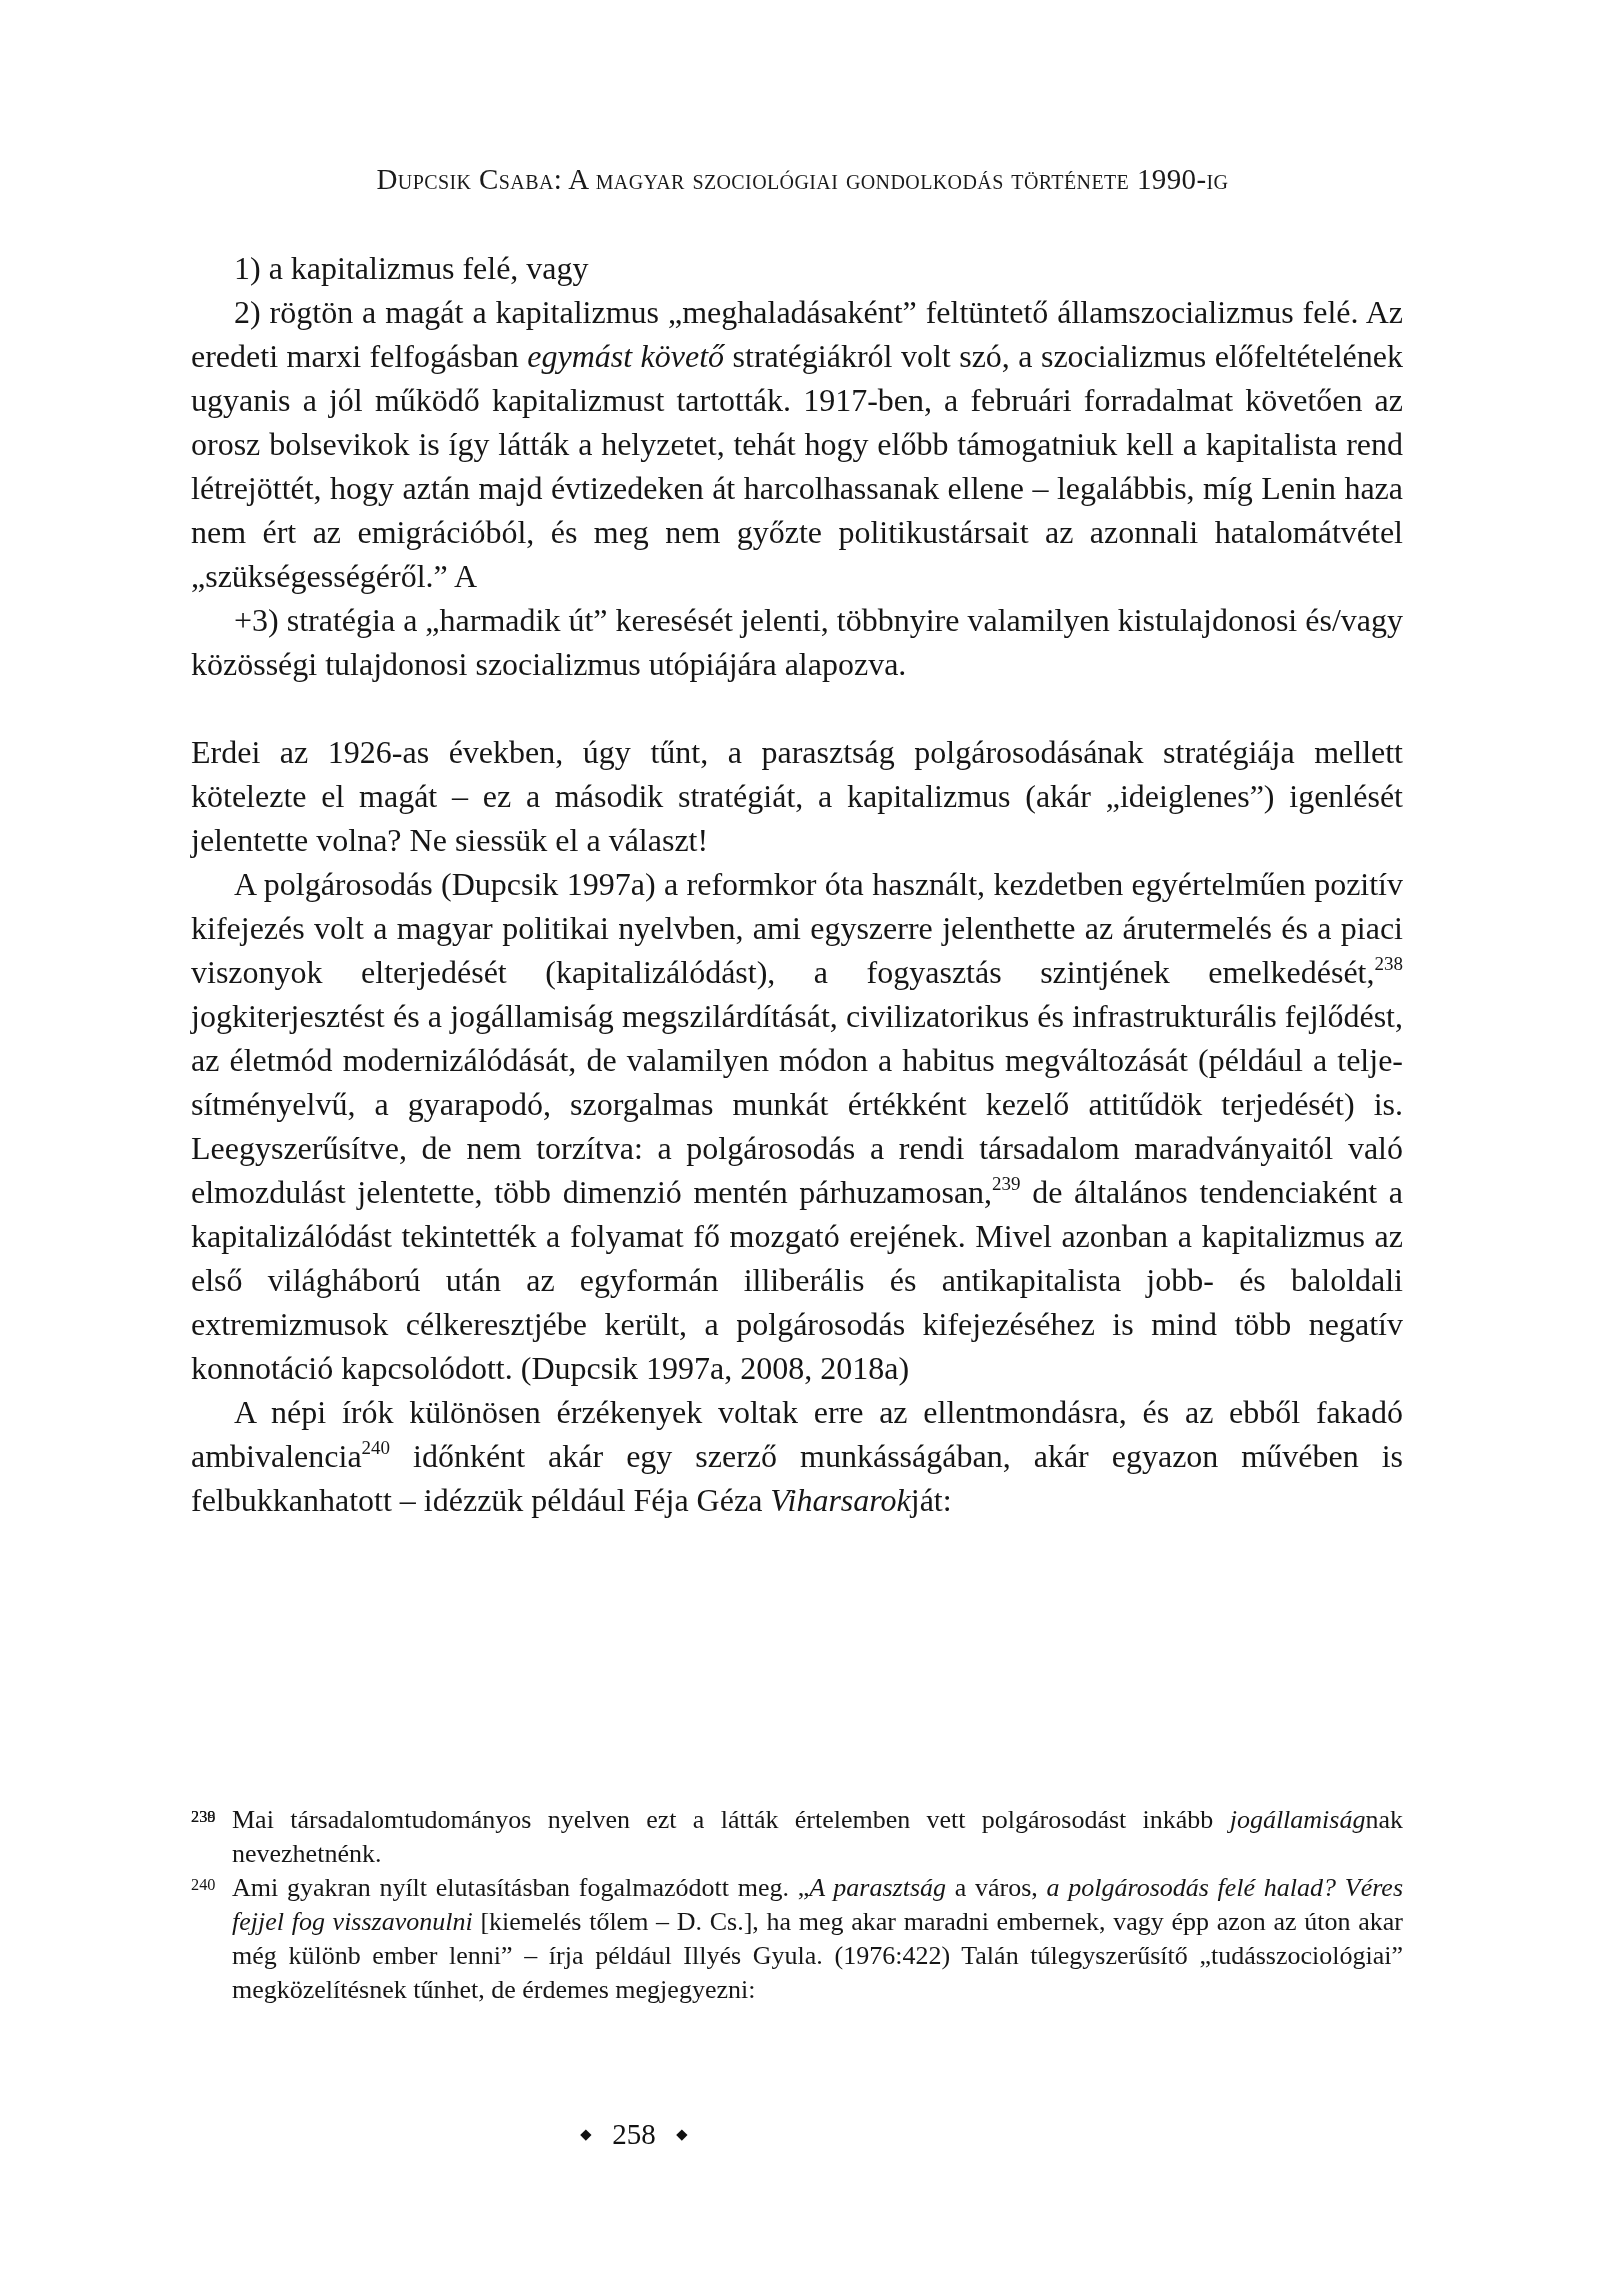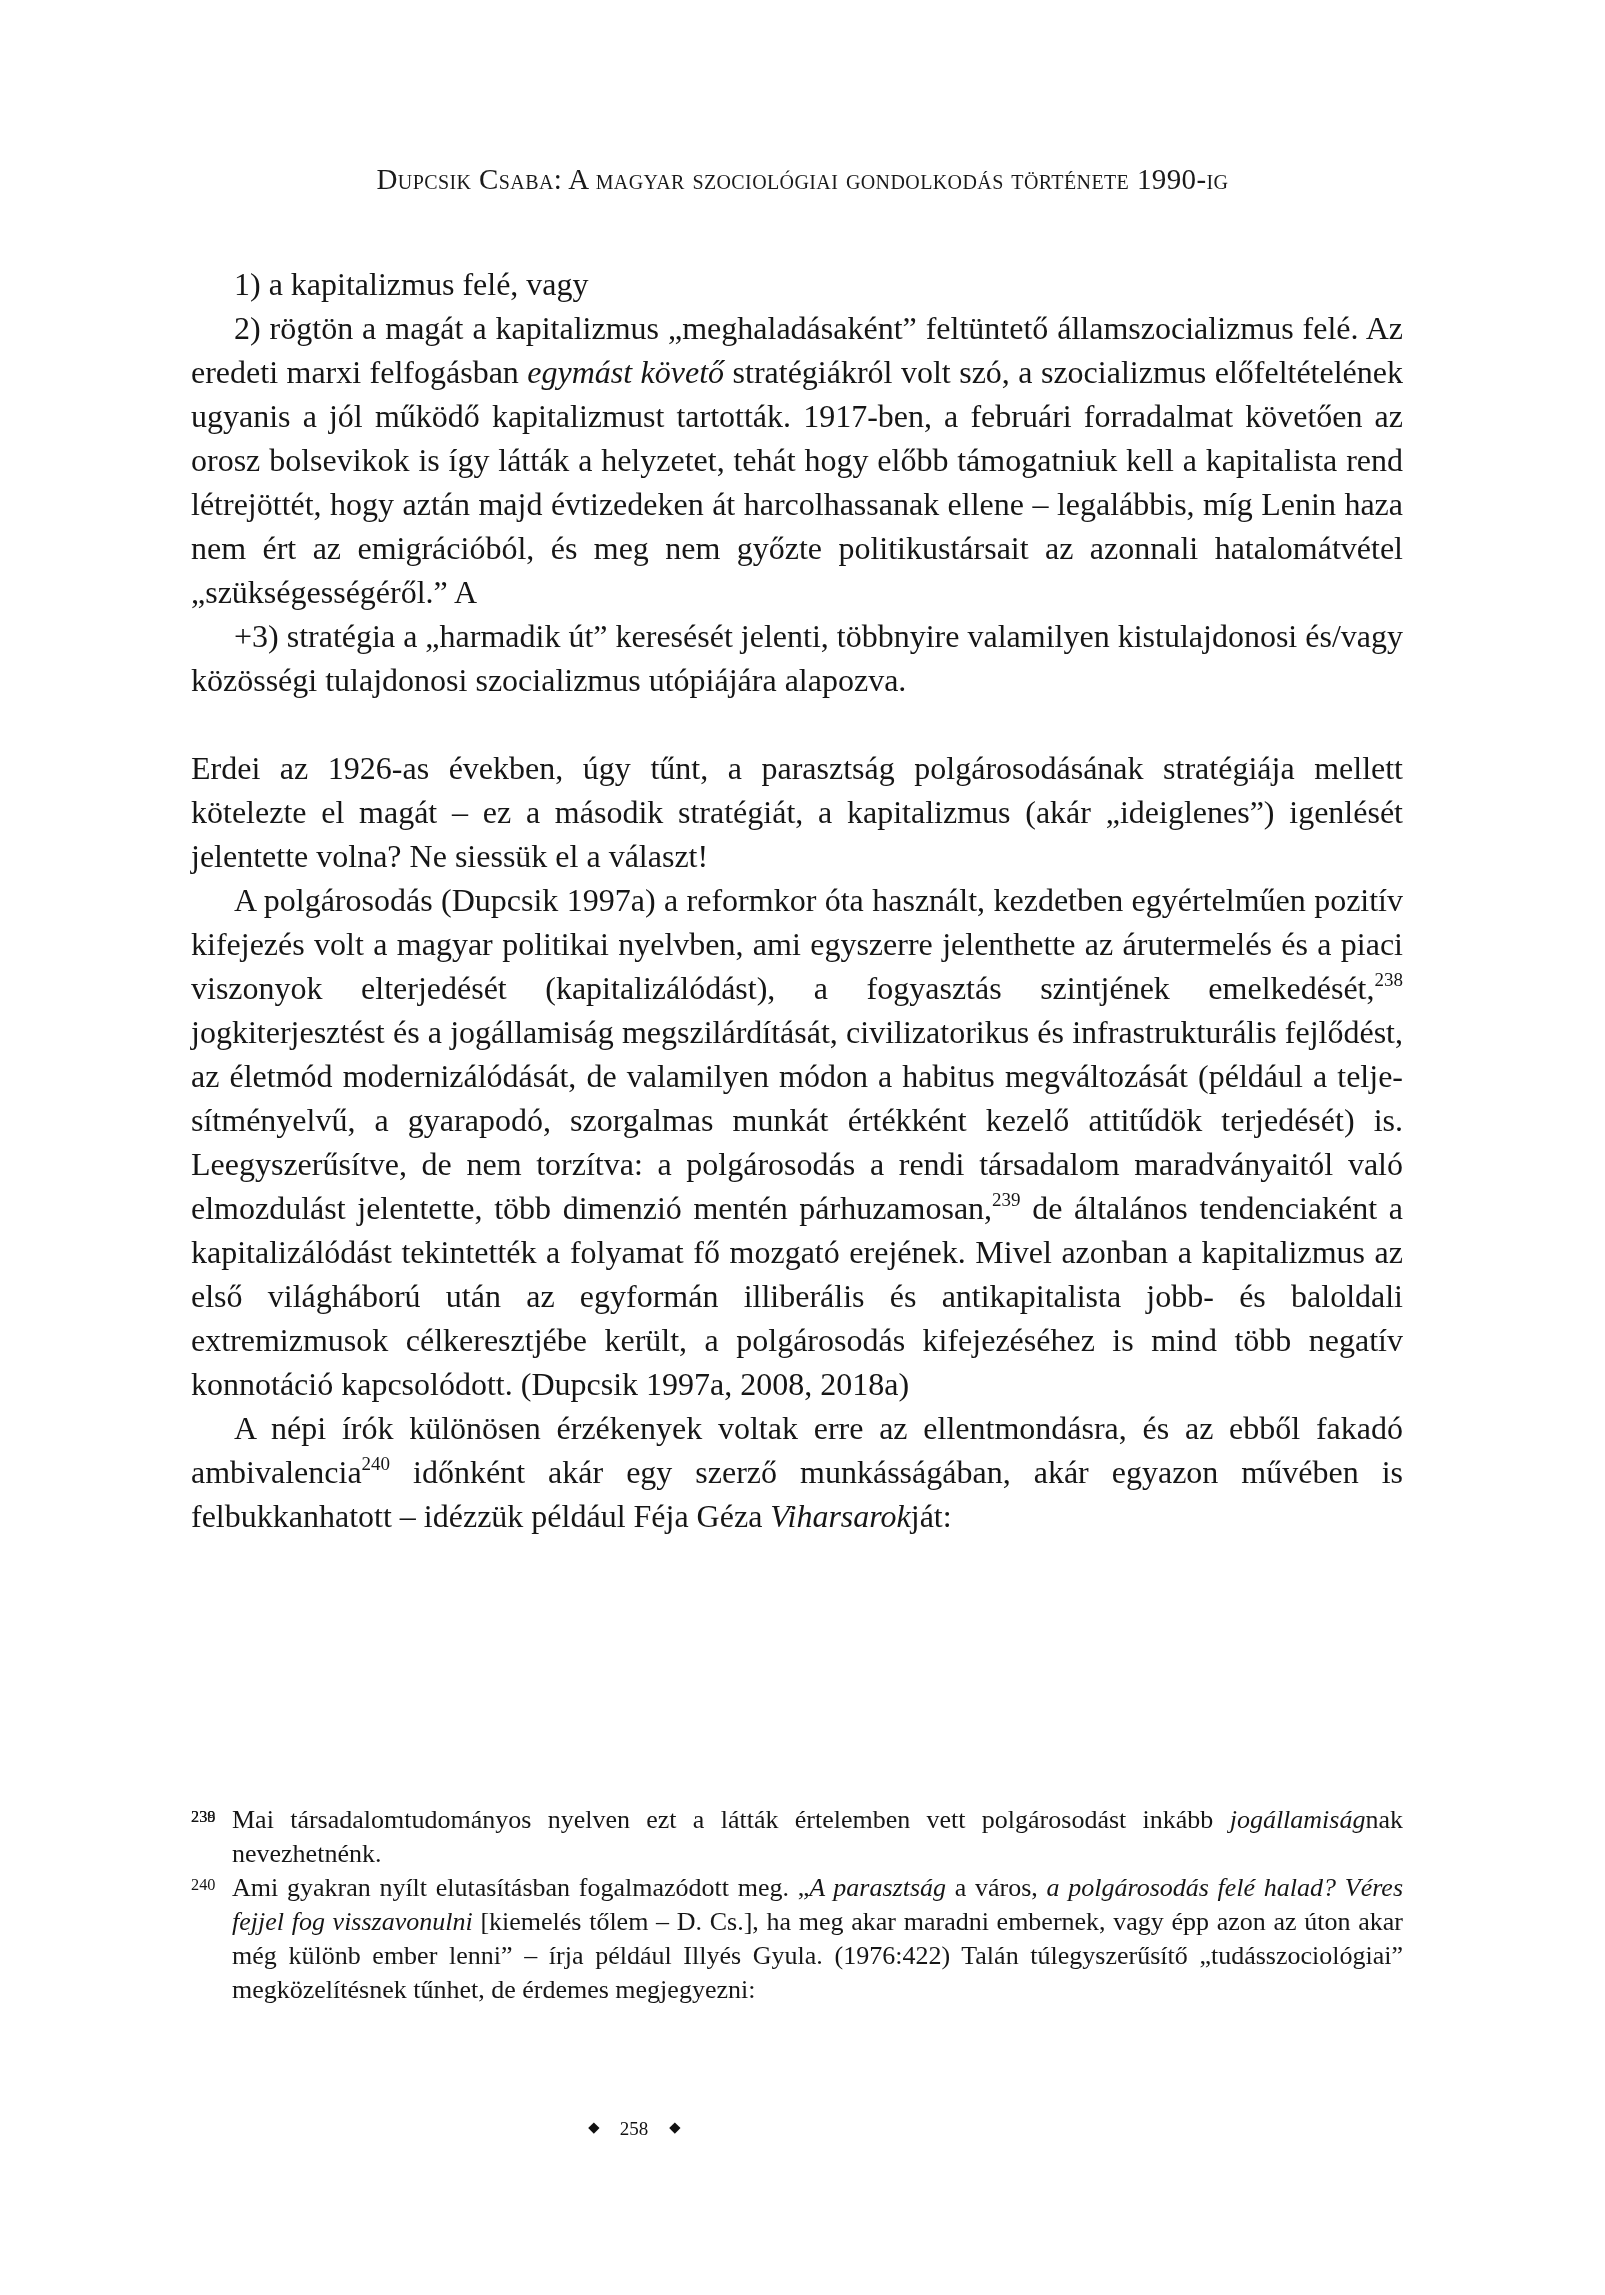--- a/index.html
+++ b/index.html
@@ -22,21 +22,21 @@
       width: 1605px;
       text-align: center;
       font-size: 29px;
       letter-spacing: 0.4px;
       font-variant: small-caps;
       color: #1a1a1a;
     }
     .text-block {
       position: absolute;
       left: 191px;
-      top: 262px;
+      top: 246px;
       width: 1212px;
     }
     .body-p {
       margin: 0;
       font-size: 32px;
       line-height: 44px;
       text-align: justify;
       text-align-last: left;
       hyphens: manual;
     }
@@ -69,21 +69,21 @@
       left: 0;
       top: -3.4px;
       font-size: 16.3px;
     }
     .page-number {
       position: absolute;
       top: 2118px;
       left: 0;
       width: 1268px;
       text-align: center;
-      font-size: 19px;
+      font-size: 29px;
       color: #111;
     }
     .bullet {
       display: inline-block;
       width: 7.7px; height: 7.7px;
       background: #111;
       transform: rotate(45deg);
       vertical-align: middle;
       margin: 0 22.4px;
       position: relative;

